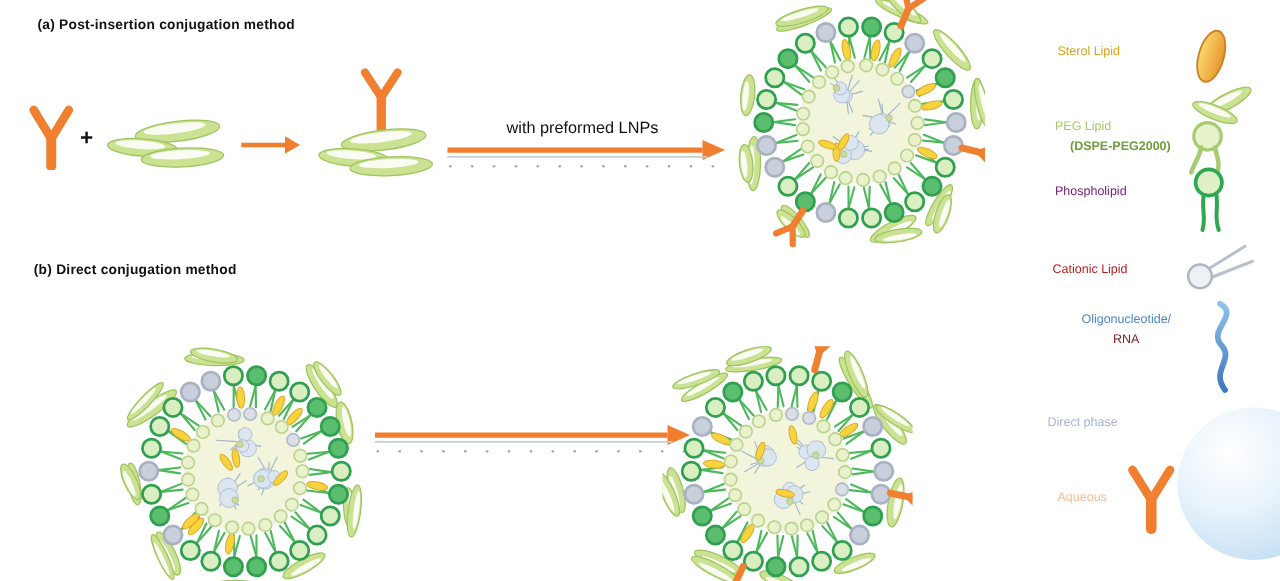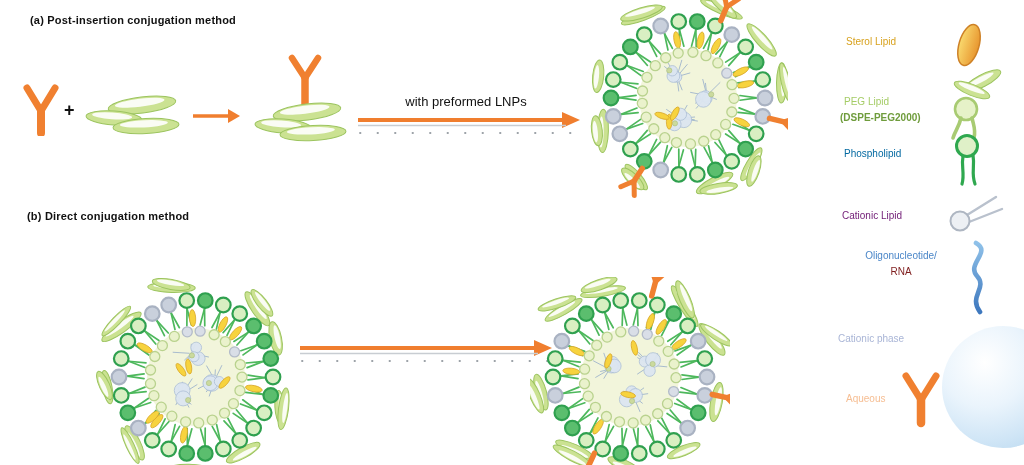--- a/index.html
+++ b/index.html
@@ -834,62 +834,62 @@
           <stop offset="0" stop-color="#F9D96E"></stop>
             <stop offset="1" stop-color="#E8962F"></stop>
         </linearGradient>
       </defs>
       <g transform="rotate(16 23 29)">
         <ellipse cx="23" cy="29" rx="10" ry="21" fill="url(#gSterol)" stroke="#CE8126" stroke-width="1.5"></ellipse>
       </g>
     </svg>
 
     <div class="abs legend-label" style="left: 8px; top: 96px; color: rgb(165, 204, 102);">PEG Lipid</div>
-    <div class="abs legend-sublabel" style="left: 4px; top: 112px; color: rgb(111, 156, 60);">(DSPE-PEG2000)</div>
+    <div class="abs legend-sublabel" style="left: 20px; top: 112px; color: rgb(111, 156, 60);">(DSPE-PEG2000)</div>
     <svg class="abs" style="left:110px;top:68px;" width="62" height="78" viewBox="0 0 62 78">
       <g transform="translate(36,13) rotate(-28)">
         <ellipse rx="21" ry="6" fill="#CBE292" stroke="#9CC45F"></ellipse>
         <ellipse cx="-1" cy="-1.8" rx="15" ry="2.8" fill="#fff" opacity=".9"></ellipse>
       </g>
       <g transform="translate(26,22) rotate(22)">
         <ellipse rx="19" ry="5.5" fill="#CBE292" stroke="#9CC45F"></ellipse>
         <ellipse cx="-1" cy="-1.6" rx="14" ry="2.6" fill="#fff" opacity=".9"></ellipse>
       </g>
       <circle cx="20" cy="41" r="11" fill="#E6F2C8" stroke="#A8CB72" stroke-width="2.6"></circle>
       <path d="M15,50 C13,59 9,63 7,70" stroke="#A8CB72" stroke-width="3.6" stroke-linecap="round" fill="none"></path>
       <path d="M26,50 C28,59 30,62 28,70" stroke="#A8CB72" stroke-width="3.6" stroke-linecap="round" fill="none"></path>
     </svg>
 
-    <div class="abs legend-label" style="left: 8px; top: 148px; color: #0369a1;">Phospholipid</div>
+    <div class="abs legend-label" style="left: 8px; top: 148px; color: #701a75;">Phospholipid</div>
     <svg class="abs" style="left:114px;top:132px;" width="45" height="58" viewBox="0 0 45 58">
       <circle cx="17" cy="14" r="10.5" fill="#DFF0C8" stroke="#2FA84F" stroke-width="3"></circle>
       <path d="M13,24 C11,35 15,41 12,52" stroke="#2FA84F" stroke-width="3.2" stroke-linecap="round" fill="none"></path>
       <path d="M23,23 C25,35 21,41 25,52" stroke="#2FA84F" stroke-width="3.2" stroke-linecap="round" fill="none"></path>
     </svg>
 
-    <div class="abs legend-label" style="left: 6px; top: 210px; color: #701a75;">Cationic Lipid</div>
+    <div class="abs legend-label" style="left: 6px; top: 210px; color: #b91c1c;">Cationic Lipid</div>
     <svg class="abs" style="left:112px;top:190px;" width="64" height="48" viewBox="0 0 64 48">
       <path d="M19,25 L48,7" stroke="#B9C1CD" stroke-width="2.4" stroke-linecap="round"></path>
       <path d="M21,32 L54,19" stroke="#B9C1CD" stroke-width="2.4" stroke-linecap="round"></path>
       <circle cx="12" cy="31" r="9.5" fill="#EDF0F4" stroke="#AEB6C2" stroke-width="2"></circle>
     </svg>
 
     <div class="abs legend-label" style="left: 6px; top: 250px; width: 118px; text-align: center; color: rgb(74, 134, 200);">Oligonucleotide/</div>
     <div class="abs legend-label" style="left: 6px; top: 266px; width: 118px; text-align: center; color: #7f1d1d;">RNA</div>
     <svg class="abs" style="left:126px;top:238px;" width="42" height="80" viewBox="0 0 42 80">
       <defs>
         <linearGradient id="gBlue" x1="0" y1="0" x2="0" y2="1">
           <stop offset="0" stop-color="#8FC1E9"></stop>
             <stop offset="1" stop-color="#3E78BE"></stop>
         </linearGradient>
       </defs>
       <path d="M14,5 C30,14 4,26 15,38 C26,50 6,58 18,74" stroke="url(#gBlue)" stroke-width="4.6" stroke-linecap="round" fill="none"></path>
     </svg>
 
-    <div class="abs legend-label" style="left: 2px; top: 333px; color: rgb(169, 181, 214);">Cationic phase</div>
+    <div class="abs legend-label" style="left: 2px; top: 333px; color: rgb(169, 181, 214);">Direct phase</div>
     <div class="abs sphere" style="left:106px;top:326px;width:122px;height:122px;"></div>
 
     <div class="abs legend-label" style="left: 10px; top: 393px; color: rgb(246, 190, 147);">Aqueous</div>
     <svg class="abs" style="left:60px;top:366px;" width="50" height="62" viewBox="0 0 50 62">
       <path d="M25,57 L25,32" stroke="#F08030" stroke-width="8.5" stroke-linecap="round" fill="none"></path>
       <path d="M25,34 L10,10" stroke="#F08030" stroke-width="7" stroke-linecap="round" fill="none"></path>
       <path d="M25,34 L40,10" stroke="#F08030" stroke-width="7" stroke-linecap="round" fill="none"></path>
     </svg>
   </div>
 </div>

